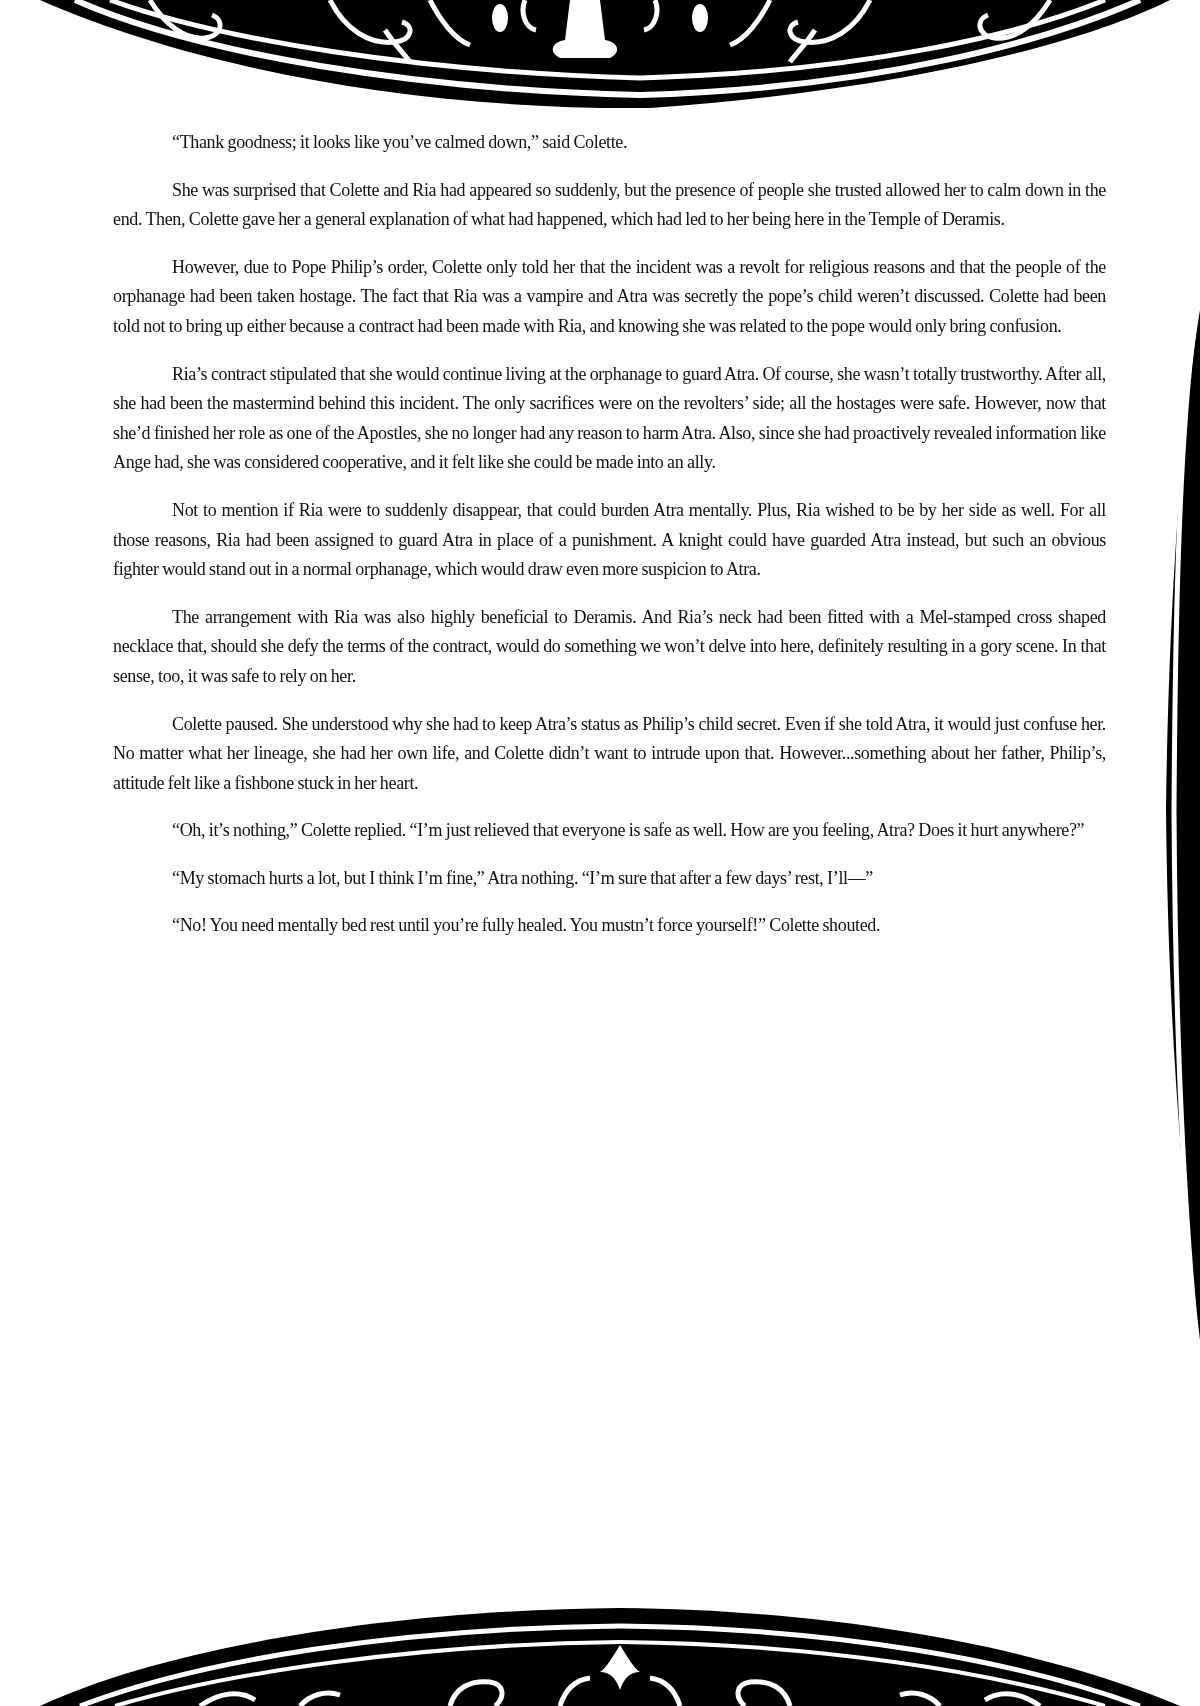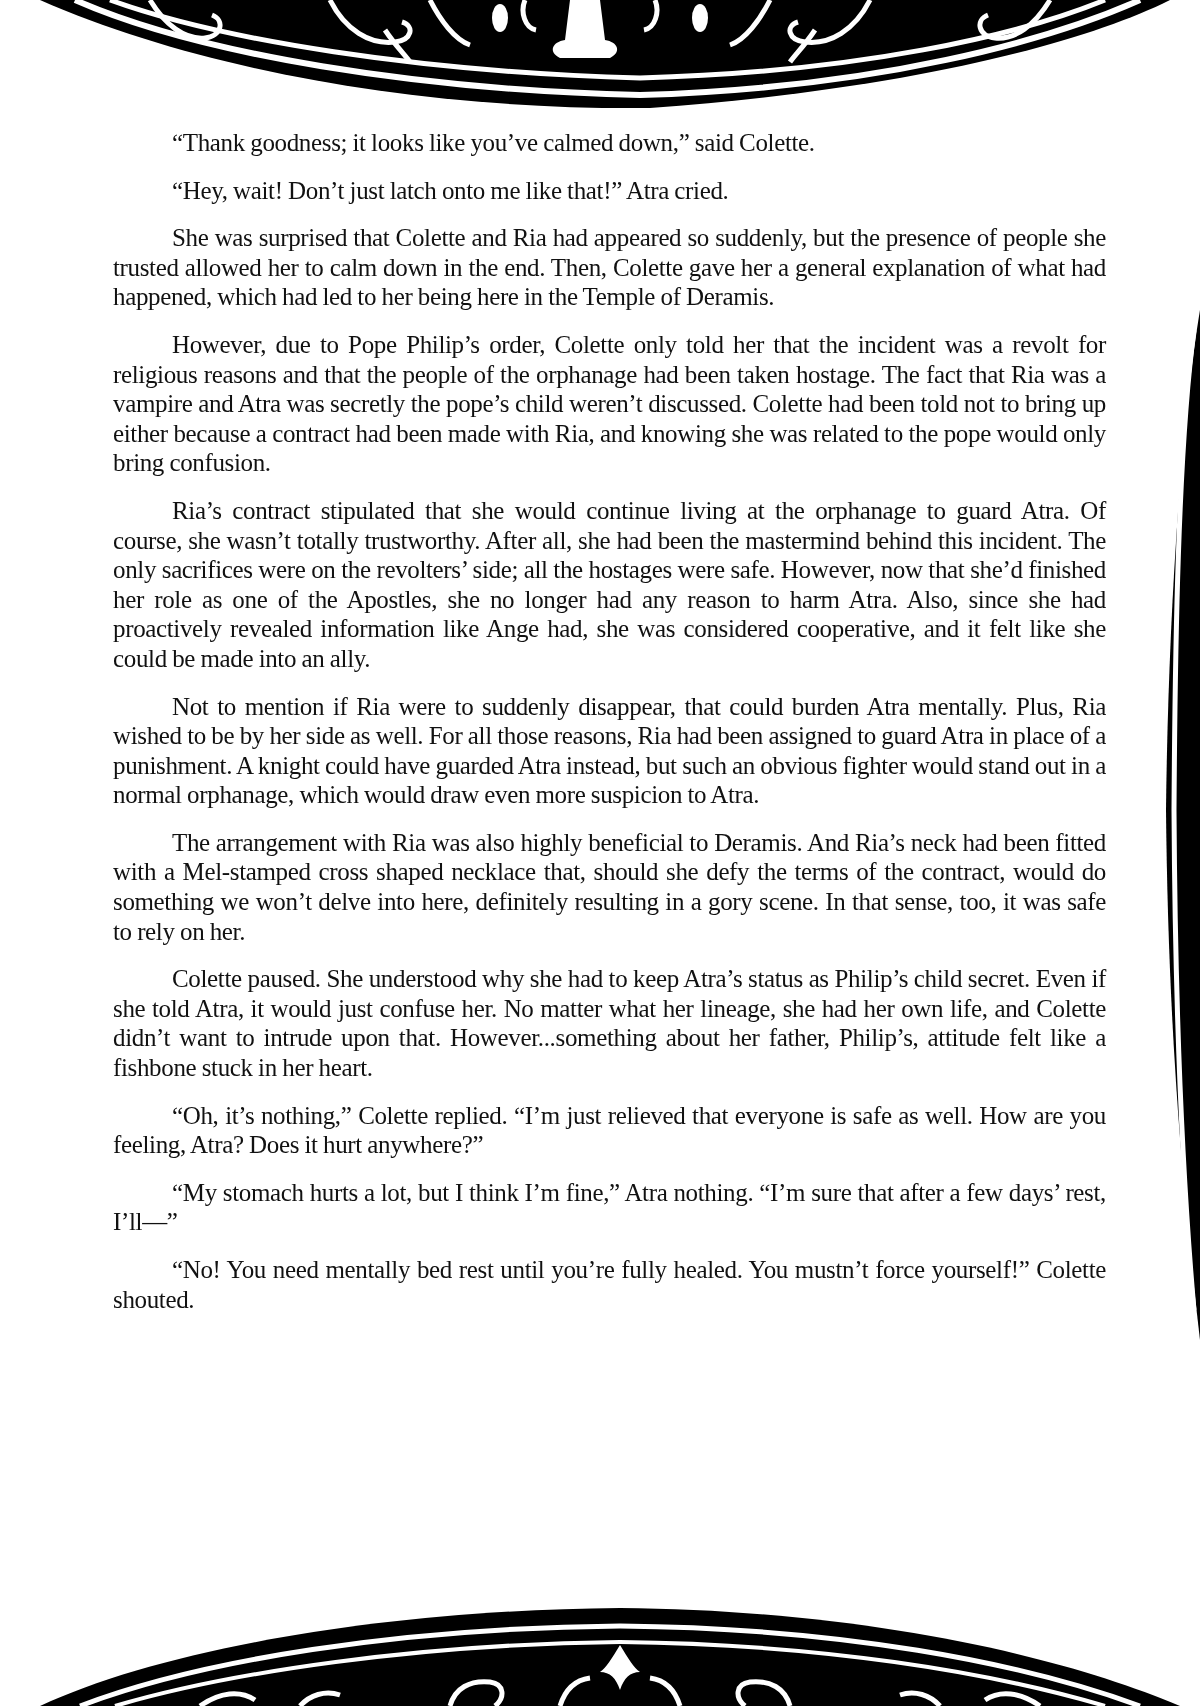--- a/index.html
+++ b/index.html
@@ -30,21 +30,21 @@
       left: 0; top: 1600px; width: 1200px; height: 106px;
     }
     .ornament-right {
       left: 1150px; top: 250px; width: 50px; height: 1110px;
     }
     .text-body {
       position: absolute;
       left: 113px;
       top: 128px;
       width: 993px;
-      font-size: 25px;
+      font-size: 18px;
       line-height: 29.6px;
       text-align: justify;
       letter-spacing: -0.35px;
       word-spacing: -0.5px;
     }
     .para {
       margin: 0 0 18px 0;
       text-indent: 59px;
     }
   </style>
@@ -90,21 +90,20 @@
     <path d="M450,106 C455,88 470,80 490,82 C505,84 505,98 495,106" fill="none" stroke="#fff" stroke-width="5"></path>
     <path d="M790,106 C785,88 770,80 750,82 C735,84 735,98 745,106" fill="none" stroke="#fff" stroke-width="5"></path>
     <path d="M300,106 C310,95 325,90 340,95" fill="none" stroke="#fff" stroke-width="5"></path>
     <path d="M940,106 C930,95 915,90 900,95" fill="none" stroke="#fff" stroke-width="5"></path>
     <path d="M200,106 C220,92 240,90 255,100" fill="none" stroke="#fff" stroke-width="5"></path>
     <path d="M1040,106 C1020,92 1000,90 985,100" fill="none" stroke="#fff" stroke-width="5"></path>
   </svg>
 
   <div class="text-body">
     <p class="para">“Thank goodness; it looks like you’ve calmed down,” said Colette.</p>
-    <p class="para">“Hey, wait! Don’t just latch onto me like that!” Atra cried.</p>
     <p class="para">She was surprised that Colette and Ria had appeared so suddenly, but the presence of people she trusted allowed her to calm down in the end. Then, Colette gave her a general explanation of what had happened, which had led to her being here in the Temple of Deramis.</p>
     <p class="para">However, due to Pope Philip’s order, Colette only told her that the incident was a revolt for religious reasons and that the people of the orphanage had been taken hostage. The fact that Ria was a vampire and Atra was secretly the pope’s child weren’t discussed. Colette had been told not to bring up either because a contract had been made with Ria, and knowing she was related to the pope would only bring confusion.</p>
     <p class="para">Ria’s contract stipulated that she would continue living at the orphanage to guard Atra. Of course, she wasn’t totally trustworthy. After all, she had been the mastermind behind this incident. The only sacrifices were on the revolters’ side; all the hostages were safe. However, now that she’d finished her role as one of the Apostles, she no longer had any reason to harm Atra. Also, since she had proactively revealed information like Ange had, she was considered cooperative, and it felt like she could be made into an ally.</p>
     <p class="para">Not to mention if Ria were to suddenly disappear, that could burden Atra mentally. Plus, Ria wished to be by her side as well. For all those reasons, Ria had been assigned to guard Atra in place of a punishment. A knight could have guarded Atra instead, but such an obvious fighter would stand out in a normal orphanage, which would draw even more suspicion to Atra.</p>
     <p class="para">The arrangement with Ria was also highly beneficial to Deramis. And Ria’s neck had been fitted with a Mel-stamped cross shaped necklace that, should she defy the terms of the contract, would do something we won’t delve into here, definitely resulting in a gory scene. In that sense, too, it was safe to rely on her.</p>
     <p class="para">Colette paused. She understood why she had to keep Atra’s status as Philip’s child secret. Even if she told Atra, it would just confuse her. No matter what her lineage, she had her own life, and Colette didn’t want to intrude upon that. However...something about her father, Philip’s, attitude felt like a fishbone stuck in her heart.</p>
     <p class="para">“Oh, it’s nothing,” Colette replied. “I’m just relieved that everyone is safe as well. How are you feeling, Atra? Does it hurt anywhere?”</p>
     <p class="para">“My stomach hurts a lot, but I think I’m fine,” Atra nothing. “I’m sure that after a few days’ rest, I’ll—”</p>
     <p class="para">“No! You need mentally bed rest until you’re fully healed. You mustn’t force yourself!” Colette shouted.</p>
   </div>

